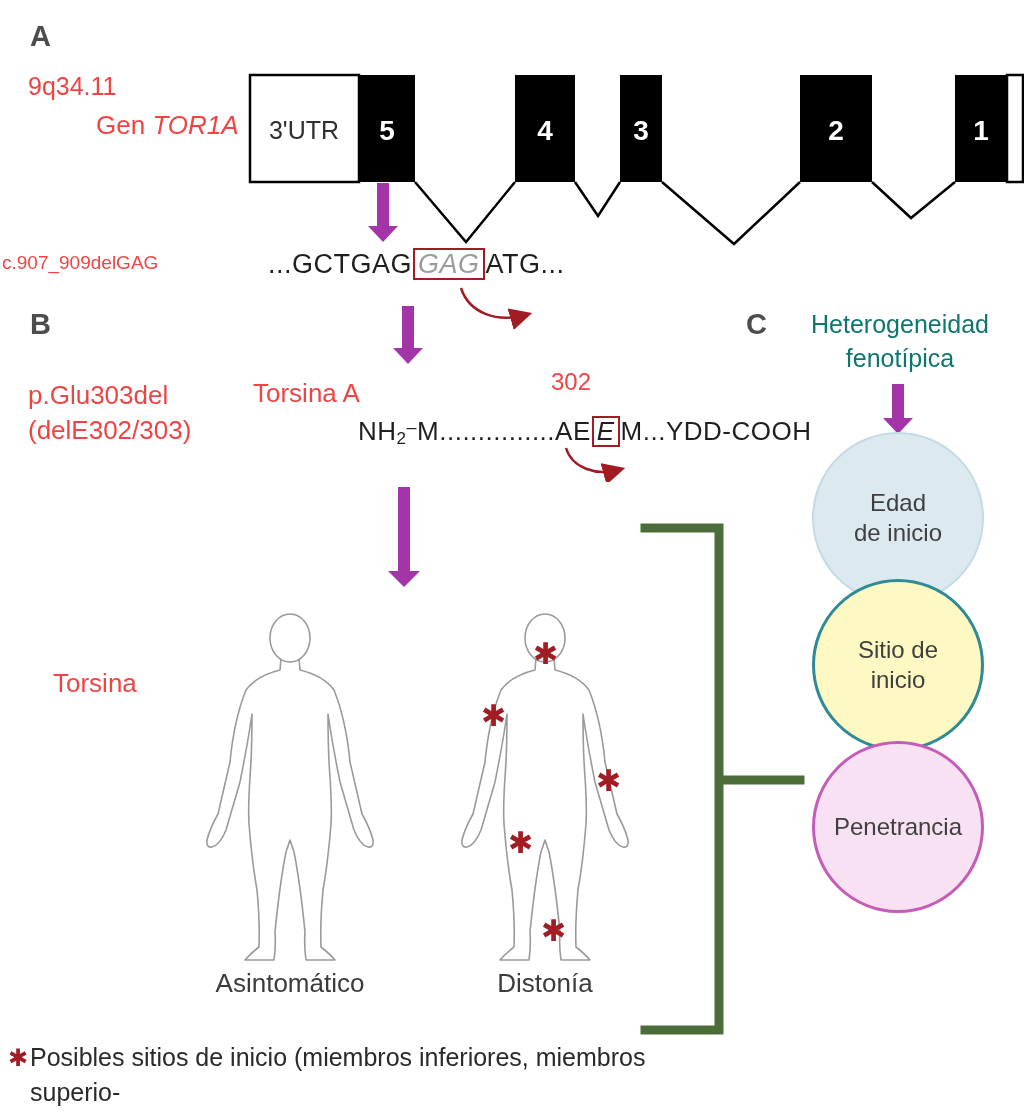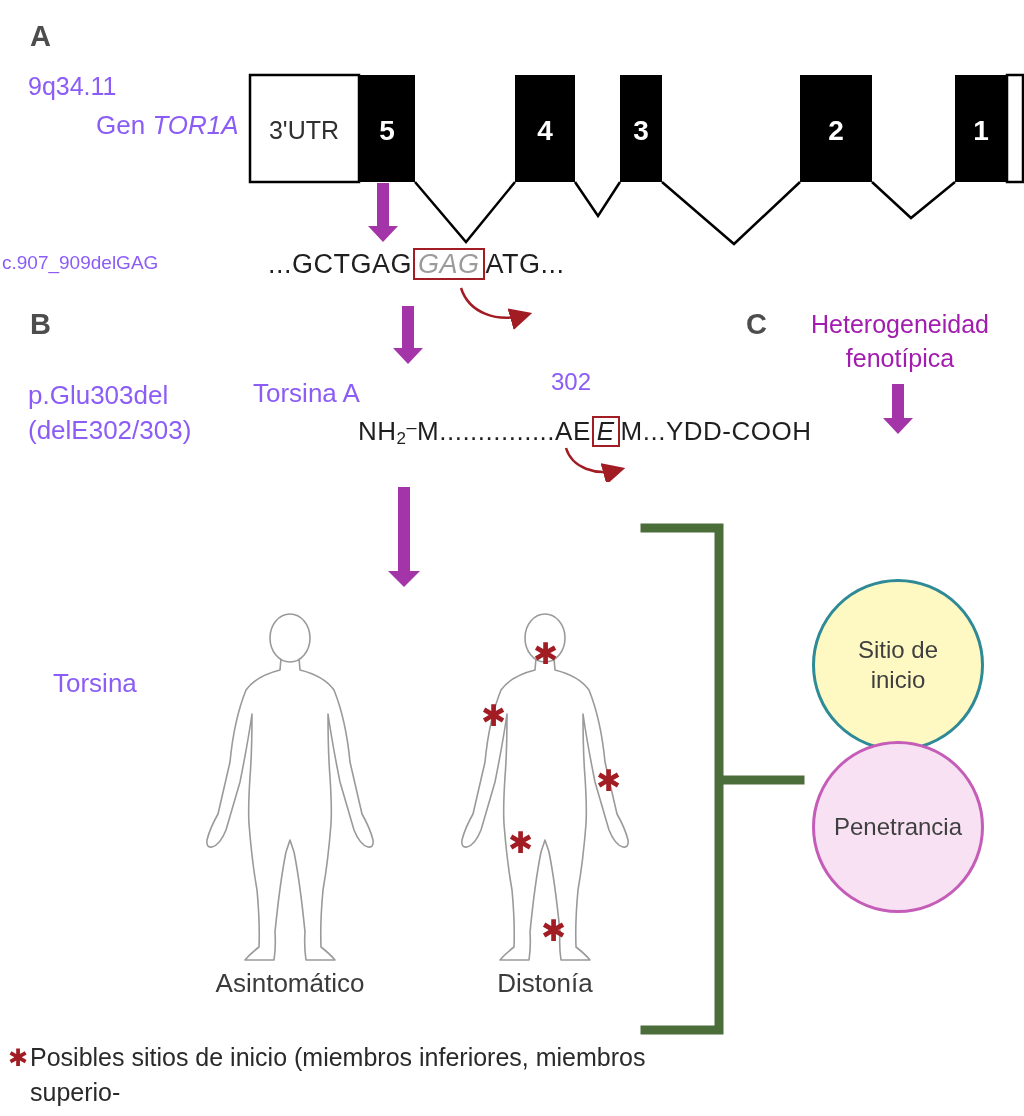--- a/index.html
+++ b/index.html
@@ -1,37 +1,37 @@
 <!DOCTYPE html>
 <html><head>
 <meta charset="utf-8">
 <style>
   * { margin:0; padding:0; box-sizing:border-box; }
   html,body { background:#ffffff; }
   body { font-family:"Liberation Sans","DejaVu Sans",sans-serif; color:#3b3b3b; }
   .canvas { position:relative; width:1024px; height:1116px; background:#fff; overflow:hidden; }
   .abs { position:absolute; }
   .panel-letter { font-size:29px; font-weight:bold; color:#4d4d4d; }
-  .lbl { font-size:25px; color:#8b5cf6; white-space:nowrap; }
+  .lbl { font-size:25px; color:#ef4444; white-space:nowrap; }
   .pre { white-space:pre-line; }
   .ital { font-style:italic; }
   .seq { font-size:27px; color:#1f1f1f; letter-spacing:0.5px; white-space:nowrap; }
   .delbox { display:inline-block; border:2px solid #A21C24; padding:0 3px; margin:0 1px; line-height:1.05;font-style:italic; }
   .gray { color:#9b9b9b; }
   .subs { font-size:17px; vertical-align:-4px; }
   .sups { font-size:18px; vertical-align:7px; }
   .intron { fill:none; stroke:#000; stroke-width:2.5; }
   .exon { fill:#000; }
   .utr { fill:#fff; stroke:#000; stroke-width:2.5; }
   .exon-t { fill:#fff; font-size:28px; font-weight:bold; text-anchor:middle; }
   .utr-t { fill:#2f2f2f; font-size:25px; text-anchor:middle; }
   .bodyline { fill:#fff; stroke:#9a9a9a; stroke-width:1.6; stroke-linejoin:round; }
   .star { position:absolute; font-size:30px; line-height:30px; color:#A21C24; }
   .cap { font-size:26px; color:#3b3b3b; text-align:center; }
-  .hetero { font-size:25px; color:#a21caf; text-align:center; white-space:pre-line; line-height:1.35; }
+  .hetero { font-size:25px; color:#0f766e; text-align:center; white-space:pre-line; line-height:1.35; }
   .circle { position:absolute; width:172px; height:172px; border-radius:50%; border:3px solid #999;
             display:flex; align-items:center; justify-content:center; }
   .circle-label { font-size:24px; color:#3f3f3f; text-align:center; white-space:pre-line; line-height:1.25; padding:0 14px; }
   .legend-star { font-size:24px; line-height:24px; color:#A21C24; }
   .legend-text { font-size:25px; color:#2a2a2a; line-height:1.38; white-space:pre-line; }
   .redcurve { fill:none; stroke:#A21C24; stroke-width:2.5; }
 </style>
 </head>
 <body>
 
@@ -130,20 +130,24 @@
   </svg>
 
   <div class="abs panel-letter" style="left:746px;top:308px">C</div>
   <div class="abs hetero" style="left:790px;top:308px;width:220px">Heterogeneidad
 fenotípica</div>
 
   <svg class="abs" style="left:883px;top:384px" width="30" height="50">
     <path d="M9,0 H21 V34 H30 L15,50 L0,34 H9 Z" style="fill: rgb(163, 53, 168);"></path>
   </svg>
 
+  <div class="circle" style="left: 812px; top: 432px; border-width: 2px; background-color: rgb(220, 234, 240); border-color: rgb(195, 219, 228);">
+    <div class="circle-label">Edad
+de inicio</div>
+  </div>
   <div class="circle" style="left: 812px; top: 579px; background-color: #fef9c3; border-color: rgb(46, 138, 150);">
     <div class="circle-label">Sitio de
 inicio</div>
   </div>
   <div class="circle" style="left: 812px; top: 741px; background-color: rgb(247, 225, 242); border-color: rgb(196, 92, 184);">
     <div class="circle-label">Penetrancia</div>
   </div>
 
   <span class="abs legend-star" style="left: 8px; top: 1046px; color: rgb(162, 28, 36);">✱</span>
   <div class="abs legend-text" style="left:30px;top:1040px;width:700px">Posibles sitios de inicio (miembros inferiores, miembros superio-

